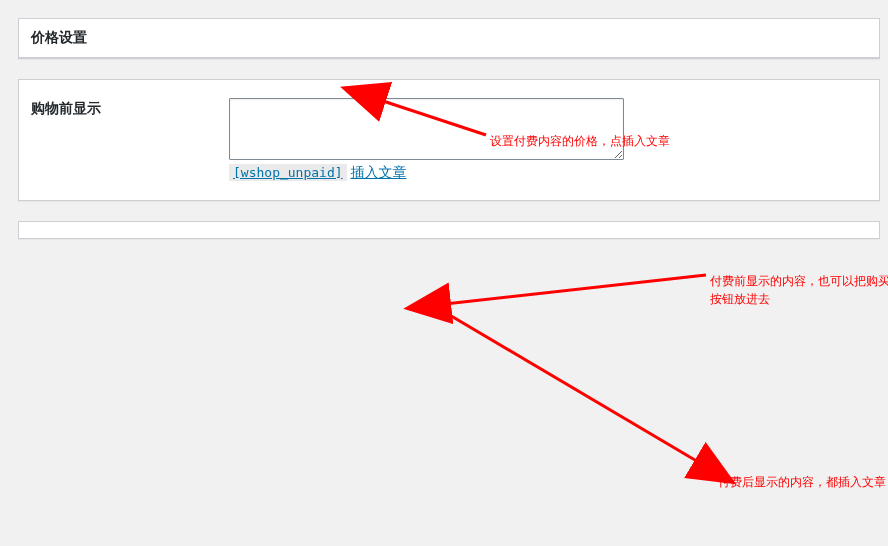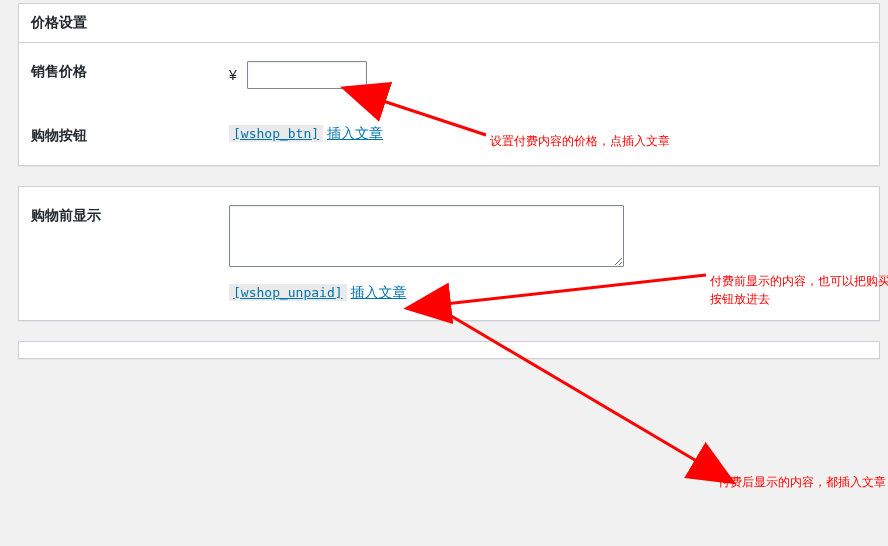--- a/index.html
+++ b/index.html
@@ -79,58 +79,38 @@
     padding: 1px 4px;
     text-decoration: underline;
     cursor: pointer;
   }
   a.insert-link {
     color: #0073aa;
     text-decoration: underline;
     font-size: 14px;
     cursor: pointer;
   }
-  .below-row { margin-top: 14px; }
+  .below-row { margin-top: 1px; }
   .annotation {
     position: absolute;
     color: #ff0000;
     font-size: 12px;
     line-height: 1.5;
   }
   svg.arrow {
     position: absolute;
     pointer-events: none;
     overflow: visible;
   }
 </style>
 </head>
 <body>
 
-<div class="postbox" style="margin-top:3px;">
+<div class="postbox" style="margin-top:18px;">
   <h2>价格设置</h2>
-  <div class="inside">
-    <table class="form-table">
-      <tbody>
-          <tr>
-        <th>销售价格</th>
-        <td>
-          <span class="currency">¥</span>
-          <input type="text" class="small" value="" style="">
-        </td>
-      </tr>
-      <tr>
-        <th>购物按钮</th>
-        <td>
-          <code class="shortcode">[wshop_btn]</code>
-          <a class="insert-link">插入文章</a>
-        </td>
-      </tr>
-    </tbody>
-      </table>
-  </div>
 </div>
 
 <div class="postbox">
   <div class="inside">
     <table class="form-table">
       <tbody>
           <tr>
         <th>购物前显示</th>
         <td>
           <textarea class="medium" style=""></textarea>

